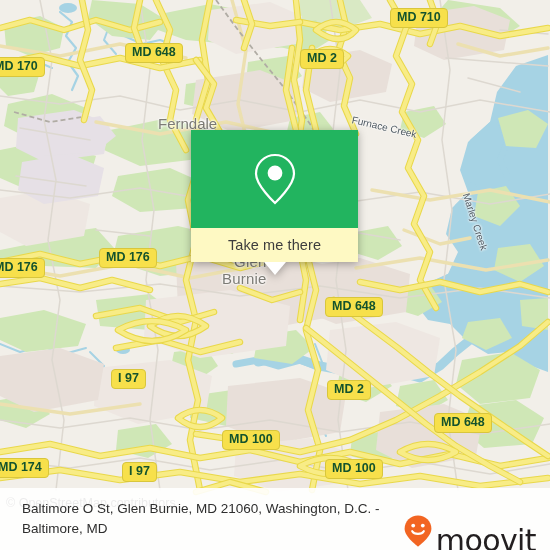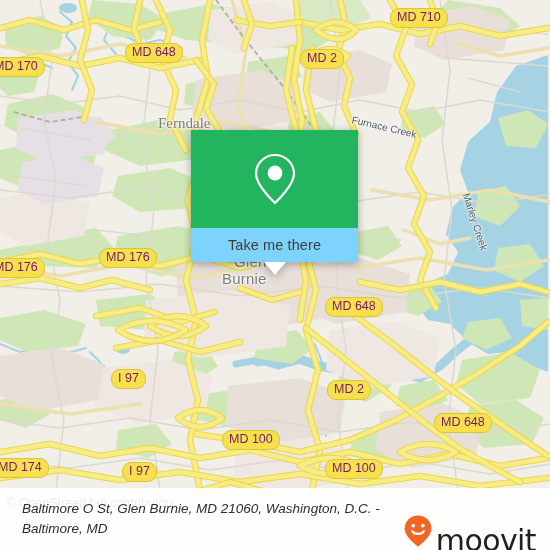--- a/index.html
+++ b/index.html
@@ -44,24 +44,24 @@
     font-size: 10px;
     color: #4f5a63;
     font-style: normal;
   }
 
   
   .shield {
     position: absolute;
     background: #f7e04b;
     border: 1.4px solid #d8c63c;
-    border-radius: 9px;
-    color: #701a75;
+    border-radius: 4px;
+    color: #14532d;
     font-size: 12.5px;
-    font-weight: normal;
+    font-weight: bold;
     line-height: 17px;
     height: 20px;
     padding: 0 6px;
     white-space: nowrap;
     font-family: "Liberation Sans", sans-serif;
     text-align: center;
   }
 
   
   #popup {
@@ -72,21 +72,21 @@
   }
   #popup-head {
     height: 98px;
     background: #22b45f;
     display: flex;
     align-items: center;
     justify-content: center;
   }
   #popup-body {
     height: 34px;
-    background: #7dd3fc;
+    background: #fef9c3;
     display: flex;
     align-items: center;
     justify-content: center;
     text-align: right;
   }
   #popup-body .lbl {
     font-size: 14.5px;
     color: #3d3d3d;
     letter-spacing: .1px;
   }
@@ -123,21 +123,20 @@
     align-items: center;
   }
   #footer-text {
     position: absolute;
     left: 22px; top: 11px;
     width: 395px;
     font-size: 13.5px;
     line-height: 20px;
     color: #2e2e2e;
     font-family: "Liberation Sans", sans-serif;
-    font-style: italic;
   }
   #brand {
     position: absolute;
     right: 14px; top: 18px;
     display: flex;
     align-items: center;
     gap: 3px;
   }
   #brand-name {
     font-size: 30px;
@@ -392,21 +391,21 @@
         <path class="mjr" d="M196,492 L230,482 L266,492" stroke-width="5"></path>
         <path class="mjc" d="M196,492 L230,482 L266,492" stroke-width="3"></path>
         <path class="mjr" d="M300,466 Q330,450 360,466 Q330,482 300,466 Z" stroke-width="5"></path>
         <path class="mjc" d="M300,466 Q330,450 360,466 Q330,482 300,466 Z" stroke-width="3"></path>
         <path class="mjr" d="M400,452 Q428,436 456,452 Q428,468 400,452 Z" stroke-width="5"></path>
         <path class="mjc" d="M400,452 Q428,436 456,452 Q428,468 400,452 Z" stroke-width="3"></path>
       </g>
     </svg>
   </div>
 
-  <div class="maplabel" id="lbl-ferndale" style="left:158px; top:115px; font-size:15px; color:#7c7b75;font-family:Liberation Serif, serif;">Ferndale</div>
+  <div class="maplabel" id="lbl-ferndale" style="left:158px; top:115px; font-size:15px; color:#7c7b75;">Ferndale</div>
 
   <div class="maplabel city-label" id="lbl-glenburnie" style="left:222px; top:253px;">
     <div>Glen</div>
     <div>Burnie</div>
   </div>
 
   <div class="maplabel creek-label" style="left:352px; top:114px; transform:rotate(13deg); transform-origin:left center;">Furnace Creek</div>
 
   <div class="maplabel creek-label" style="left:466px; top:188px; transform:rotate(72deg); transform-origin:left center;">Marley Creek</div>
 

